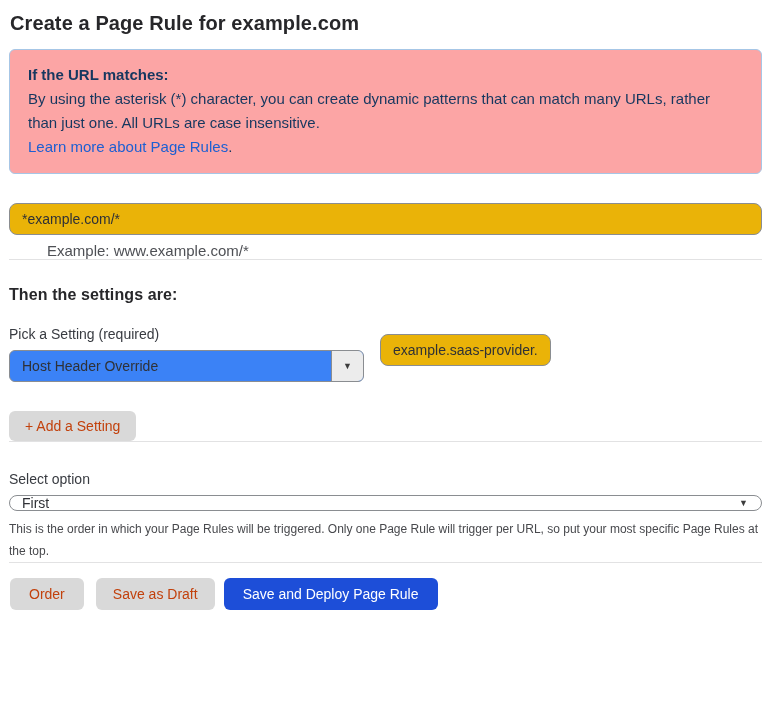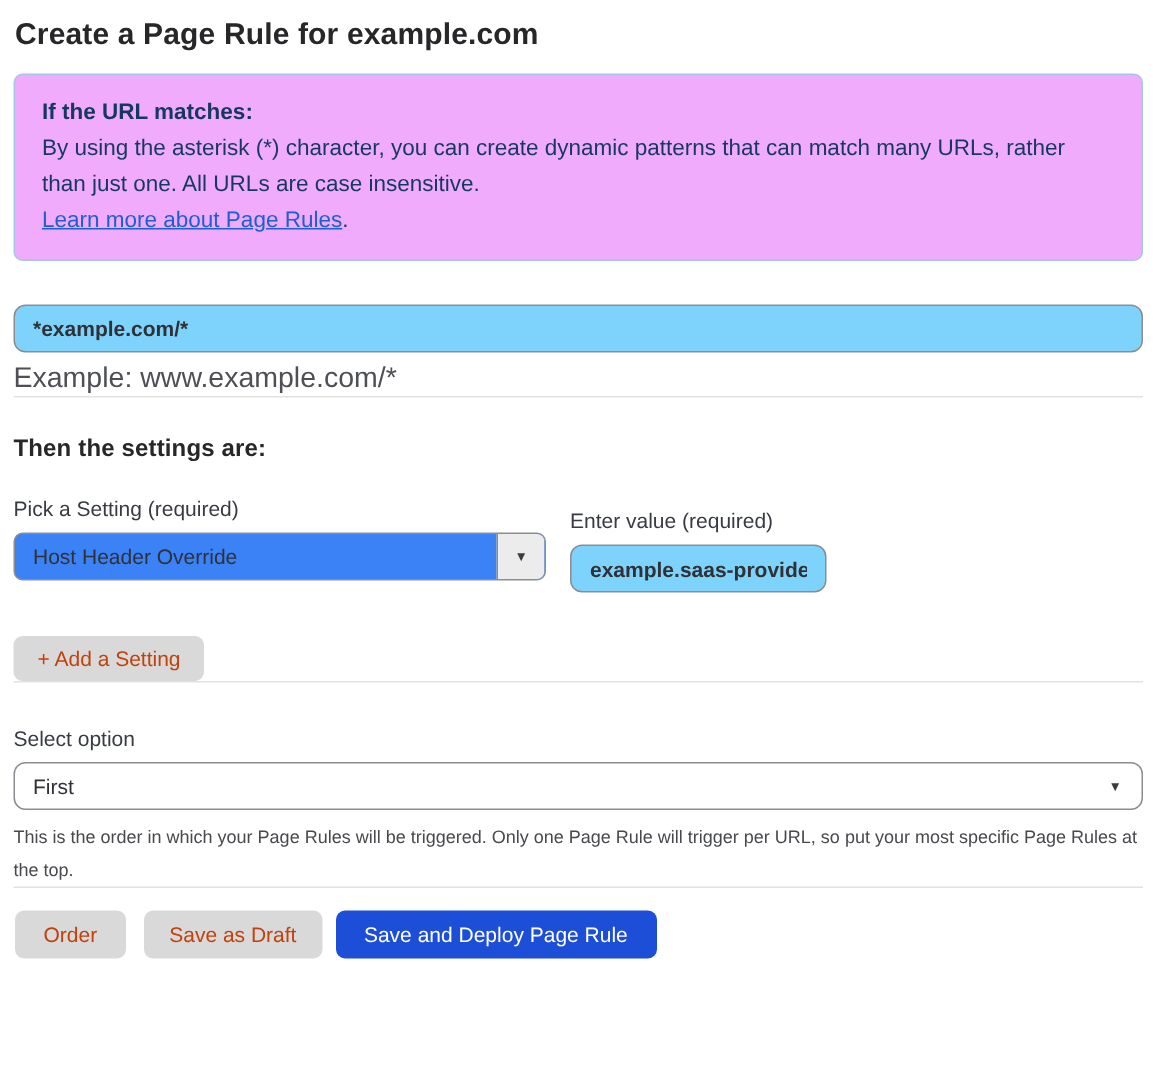--- a/index.html
+++ b/index.html
@@ -15,62 +15,61 @@
 
   h1.page-title {
     font-size: 20px;
     font-weight: 700;
     color: #27272a;
     letter-spacing: 0.1px;
     margin: 2px 0 14px 1px;
   }
 
   .info-box {
-    background: #f0abfc;
+    background: #fca5a5;
     border: 1px solid #a6c6e6;
     border-radius: 6px;
     padding: 13px 18px 14px 18px;
     color: #16375f;
     font-size: 15px;
     line-height: 24px;
   }
   .info-box .info-heading { font-weight: 700; }
   .info-box a.info-link {
     color: #1d5fd2;
-    text-decoration: underline;
     cursor: pointer;
     text-align: center;
   }
   .info-box .link-suffix { color: #16375f; }
 
   .field-label {
     display: block;
     font-size: 14px;
     color: #383b41;
     margin-bottom: 8px;
   }
 
   .text-input {
     height: 32px;
     border: 1px solid #8a8d91;
     border-radius: 8px;
     padding: 0 12px;
     font-size: 14px;
     font-family: "Liberation Sans", "DejaVu Sans", sans-serif;
     color: #2f3136;
-    background: #7dd3fc;
+    background: #eab308;
     outline: none;
-    font-weight: bold;
   }
   .full-width { width: 100%; }
 
   .hint {
     margin-top: 7px;
-    font-size: 19px;
+    font-size: 15px;
     color: #4e5055;
+    margin-left: 38px;
   }
 
   hr.divider {
     border: none;
     border-top: 1px solid #e2e2e3;
     margin: 0;
   }
 
   h2.section-heading {
     font-size: 16px;
@@ -132,21 +131,21 @@
   .add-setting-btn { margin-top: 29px; }
 
   .settings-divider { margin-top: 17px; }
 
   .order-section { margin-top: 29px; }
   .order-label { margin-top: 22px; }
 
   .select-full {
     position: relative;
     width: 100%;
-    height: 32px;
+    height: 16px;
     border: 1px solid #8a8d91;
     border-radius: 8px;
     background: #ffffff;
     display: flex;
     align-items: center;
     padding: 0 34px 0 12px;
     font-size: 14px;
     color: #2f3136;
     cursor: pointer;
   }
@@ -216,21 +215,20 @@
 
     <div class="settings-row">
       <div class="setting-col">
         <label class="field-label">Pick a Setting (required)</label>
         <div class="select-widget">
           <span class="select-value">Host Header Override</span>
           <span class="arrow-seg">▼</span>
         </div>
       </div>
       <div class="value-col">
-        <label class="field-label">Enter value (required)</label>
         <input class="text-input full-width" type="text" value="example.saas-provider.com" style="">
       </div>
     </div>
 
     <button class="btn-gray add-setting-btn">+ Add a Setting</button>
   </div>
 
   <hr class="divider settings-divider">
 
   <div class="order-section">

